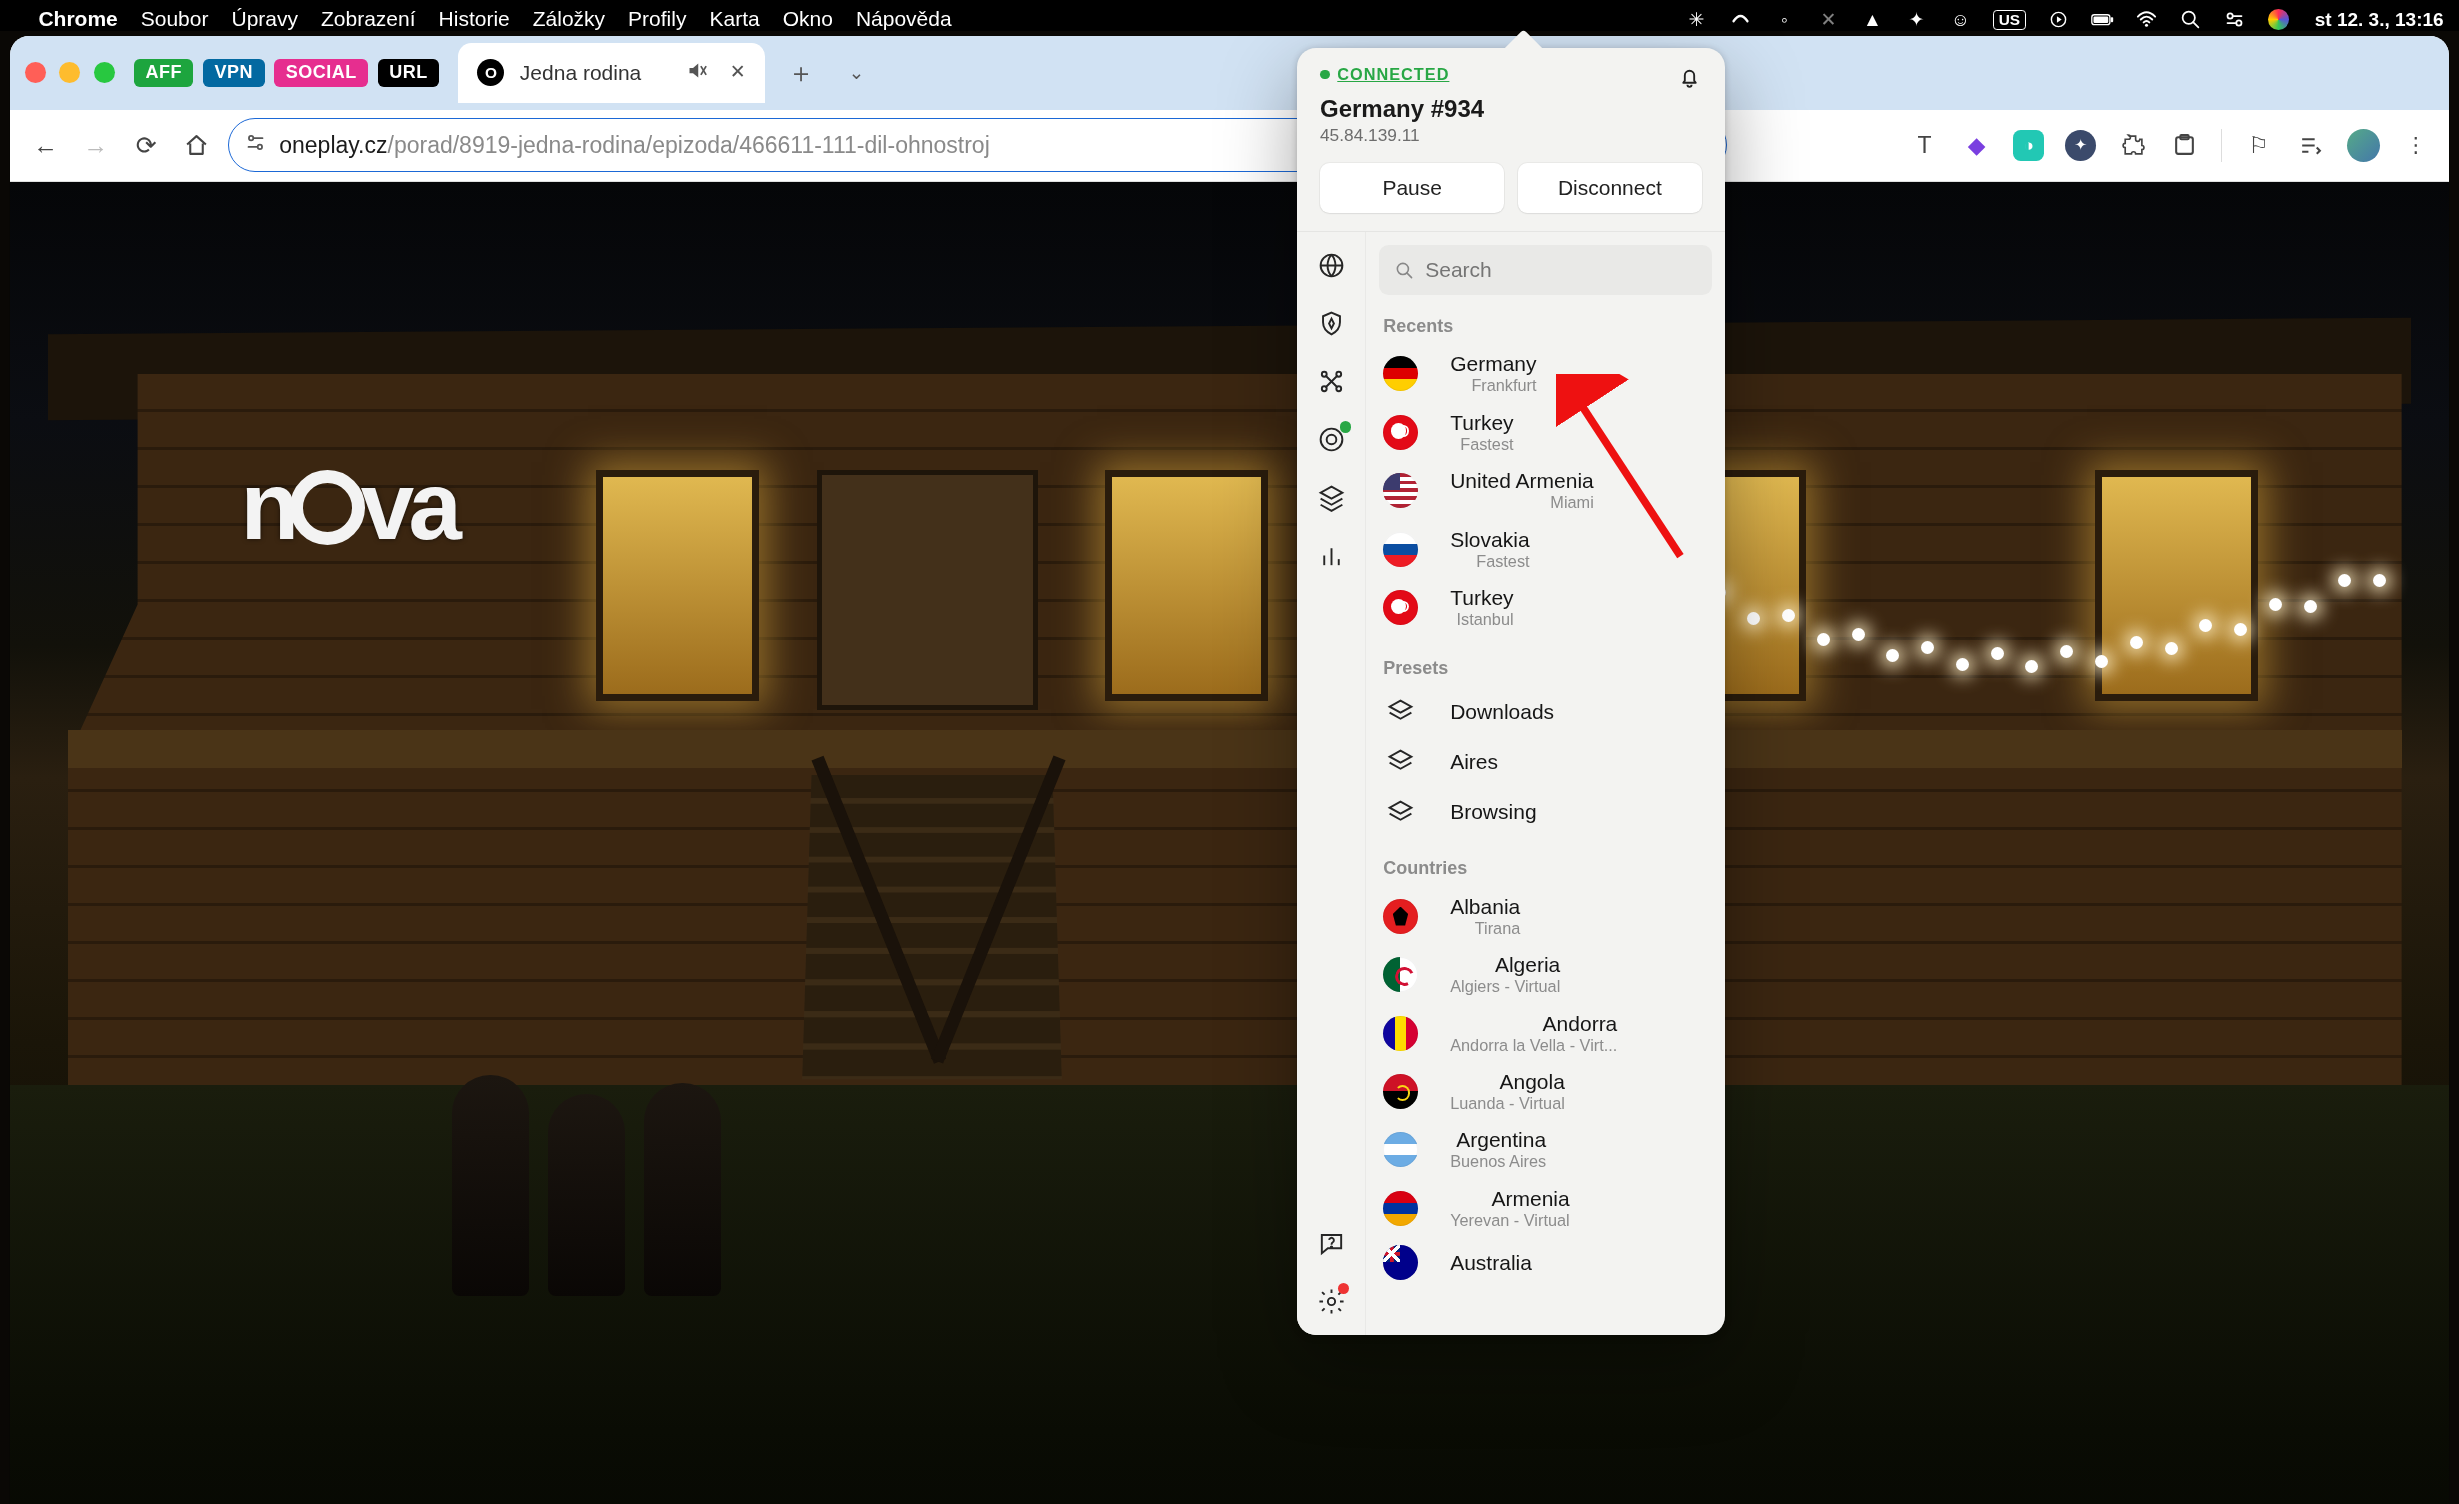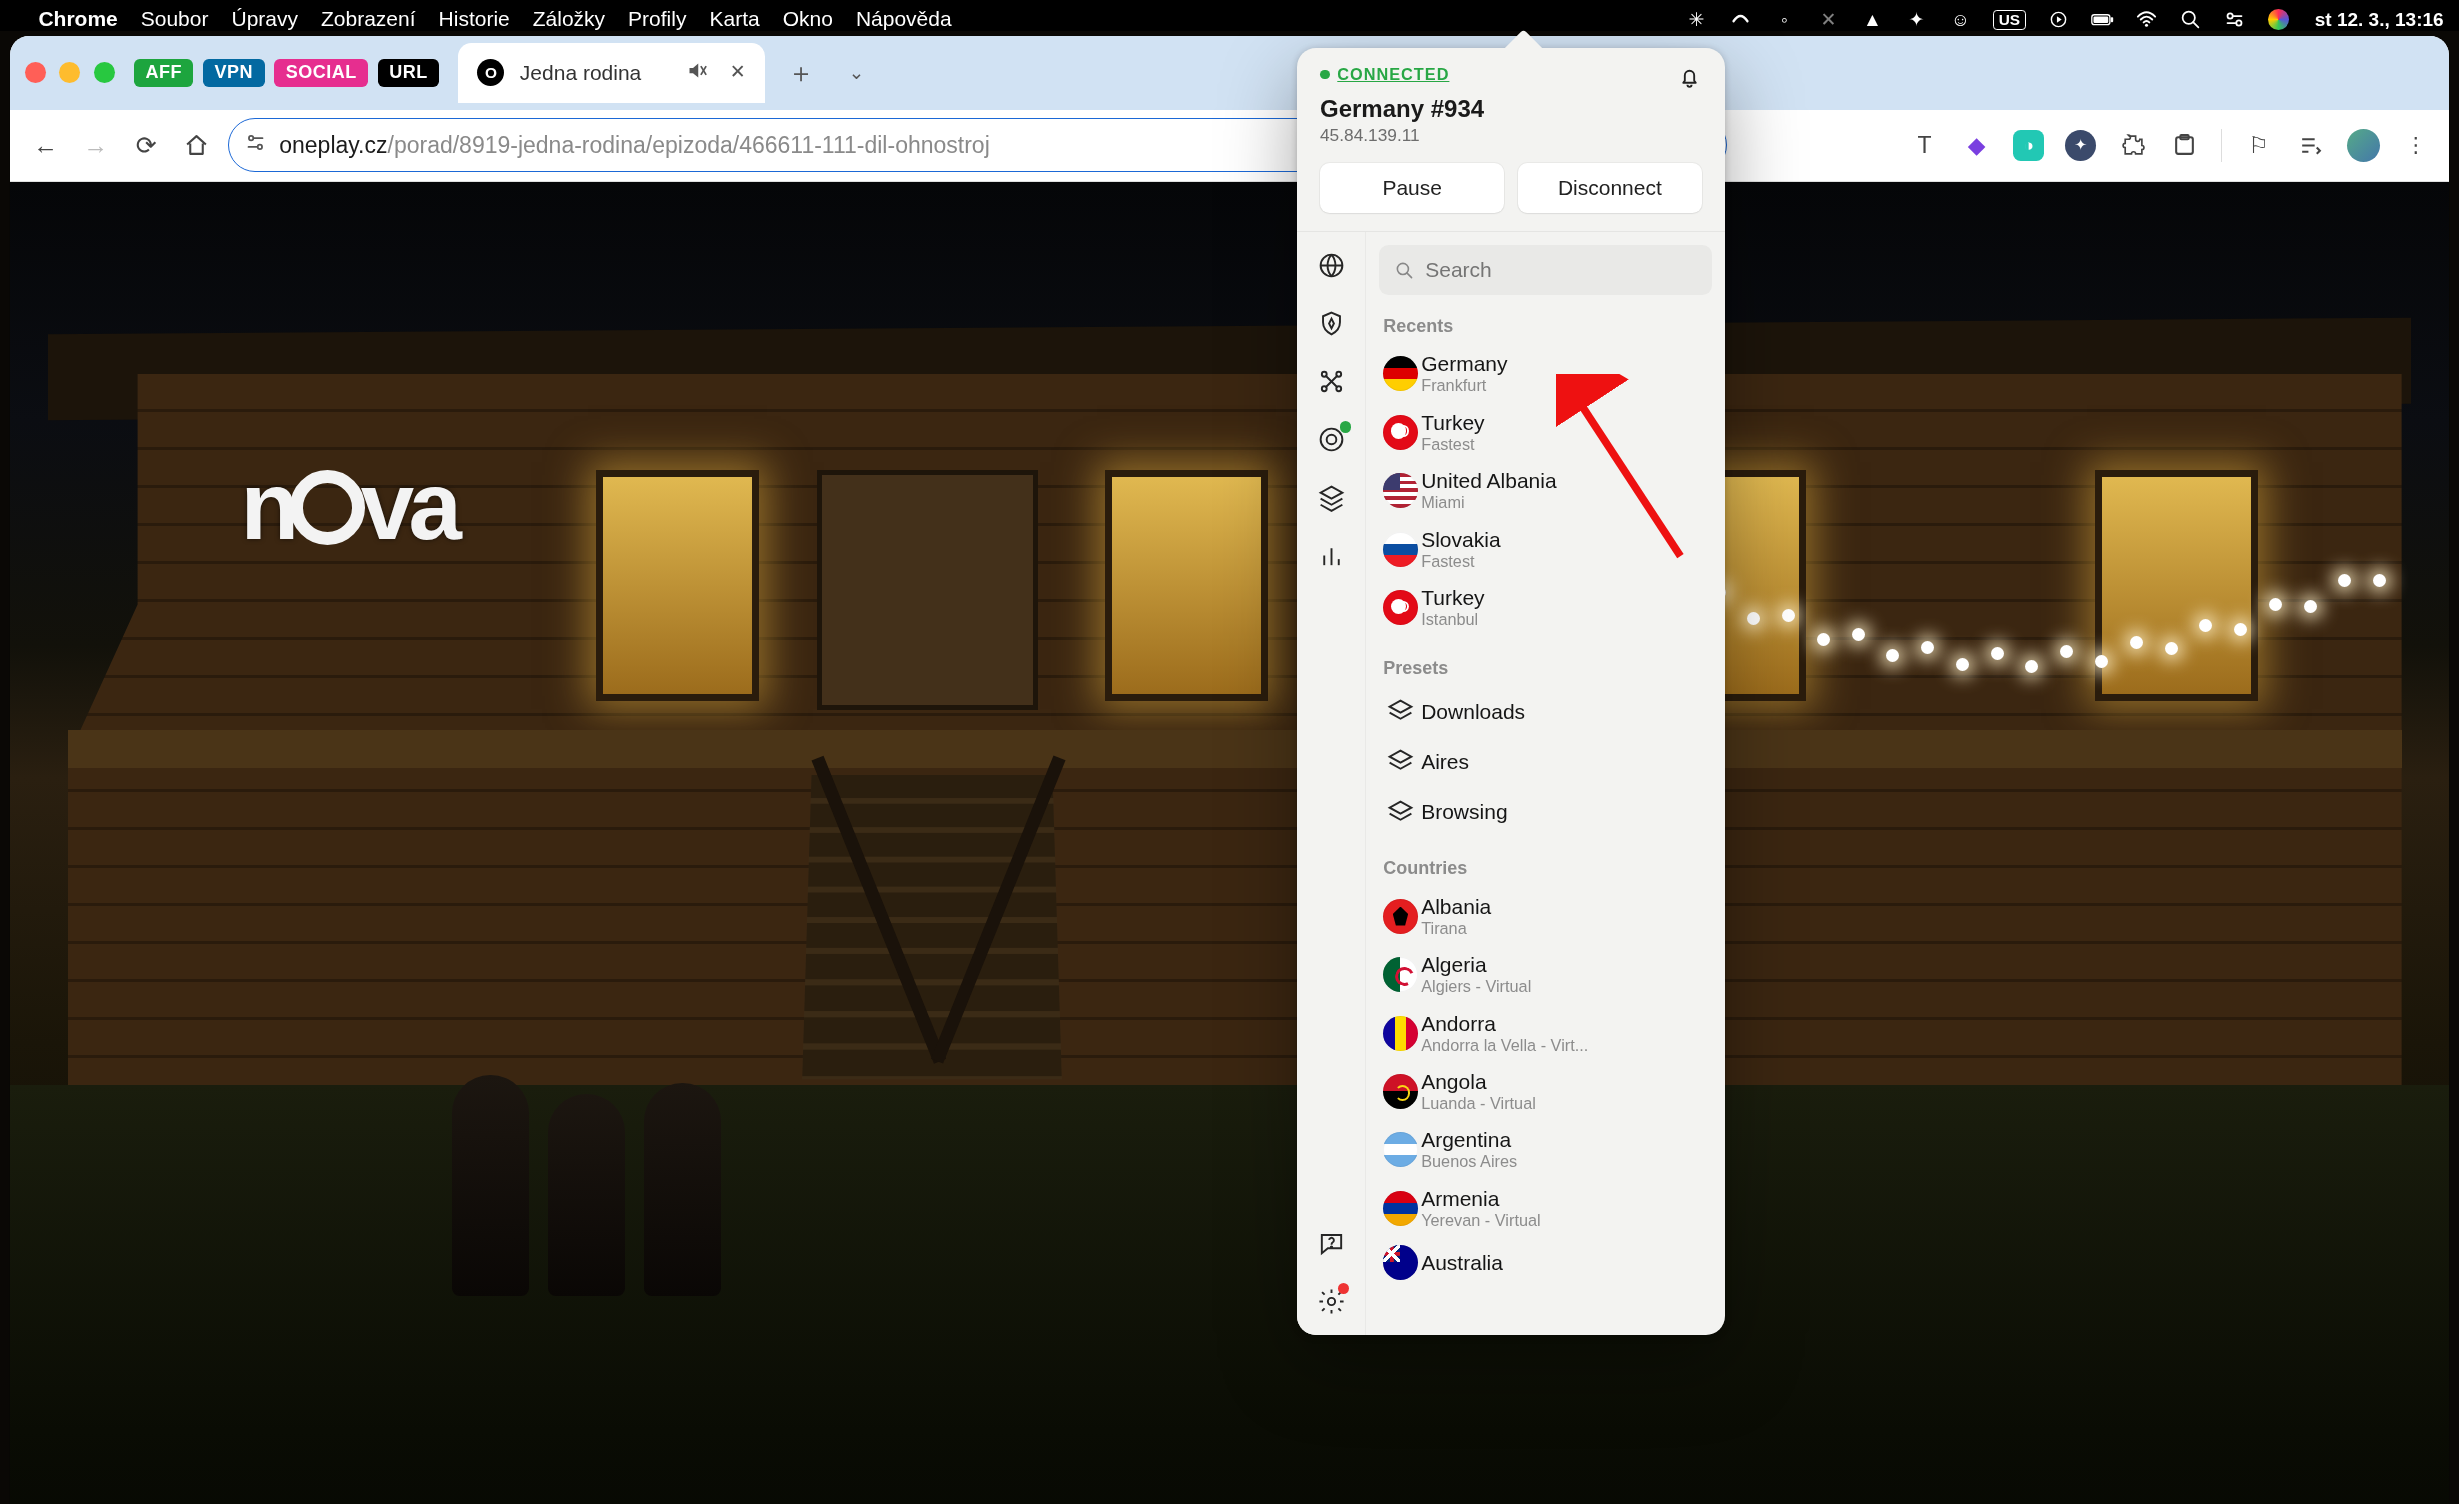--- a/index.html
+++ b/index.html
@@ -214,21 +214,21 @@
   .rail-ic.alert::after{content:"";position:absolute;right:-1.9px;top:-1.9px;width:11.5px;height:11.5px;border-radius:50%;background:#e33;}
   .pop-list { flex:1; overflow:hidden; padding:13.4px 13.4px 0 13.4px;}
   .search {
     height:50px; background:#e9e9e7; border-radius:9.6px;
     display:flex; align-items:center; padding:0 15.4px; gap:11.5px; color:#888;
     font-size:21px;
   }
   .search input{ border:none;background:transparent;outline:none;font-size:21px;color:#333;flex:1;}
   .sec-title { font-size:18px; font-weight:600; color:#8b8b8b; margin:21px 3.8px 7.7px 3.8px;}
   .row {
-    display:flex; align-items:center; gap:3px; padding:7.7px 3.8px; border-radius:9.6px;
+    display:flex; align-items:center; gap:32px; padding:7.7px 3.8px; border-radius:9.6px;text-align:right;
   }
   .flag {
     width:35px;height:35px;border-radius:50%;flex-shrink:0;background:#ccc;
     box-shadow:0 0 0 1px rgba(0,0,0,.05) inset;
   }
   .row .txt{display:flex;flex-direction:column;}
   .row .name{font-size:21px;color:#161616;font-weight:500;}
   .row .sub{font-size:16.3px;color:#8c8c8c;}
   .preset-ic{
     width:35px;height:35px;flex-shrink:0;display:flex;align-items:center;justify-content:center;
@@ -572,21 +572,21 @@
           <div class="row">
       <div class="flag tr"></div>
       <div class="txt">
         <div class="name">Turkey</div>
         <div class="sub">Fastest</div>
       </div>
     </div>
           <div class="row">
       <div class="flag us"></div>
       <div class="txt">
-        <div class="name">United Albania</div>
+        <div class="name">United Armenia</div>
         <div class="sub">Miami</div>
       </div>
     </div>
           <div class="row">
       <div class="flag sk"></div>
       <div class="txt">
         <div class="name">Slovakia</div>
         <div class="sub">Fastest</div>
       </div>
     </div>

